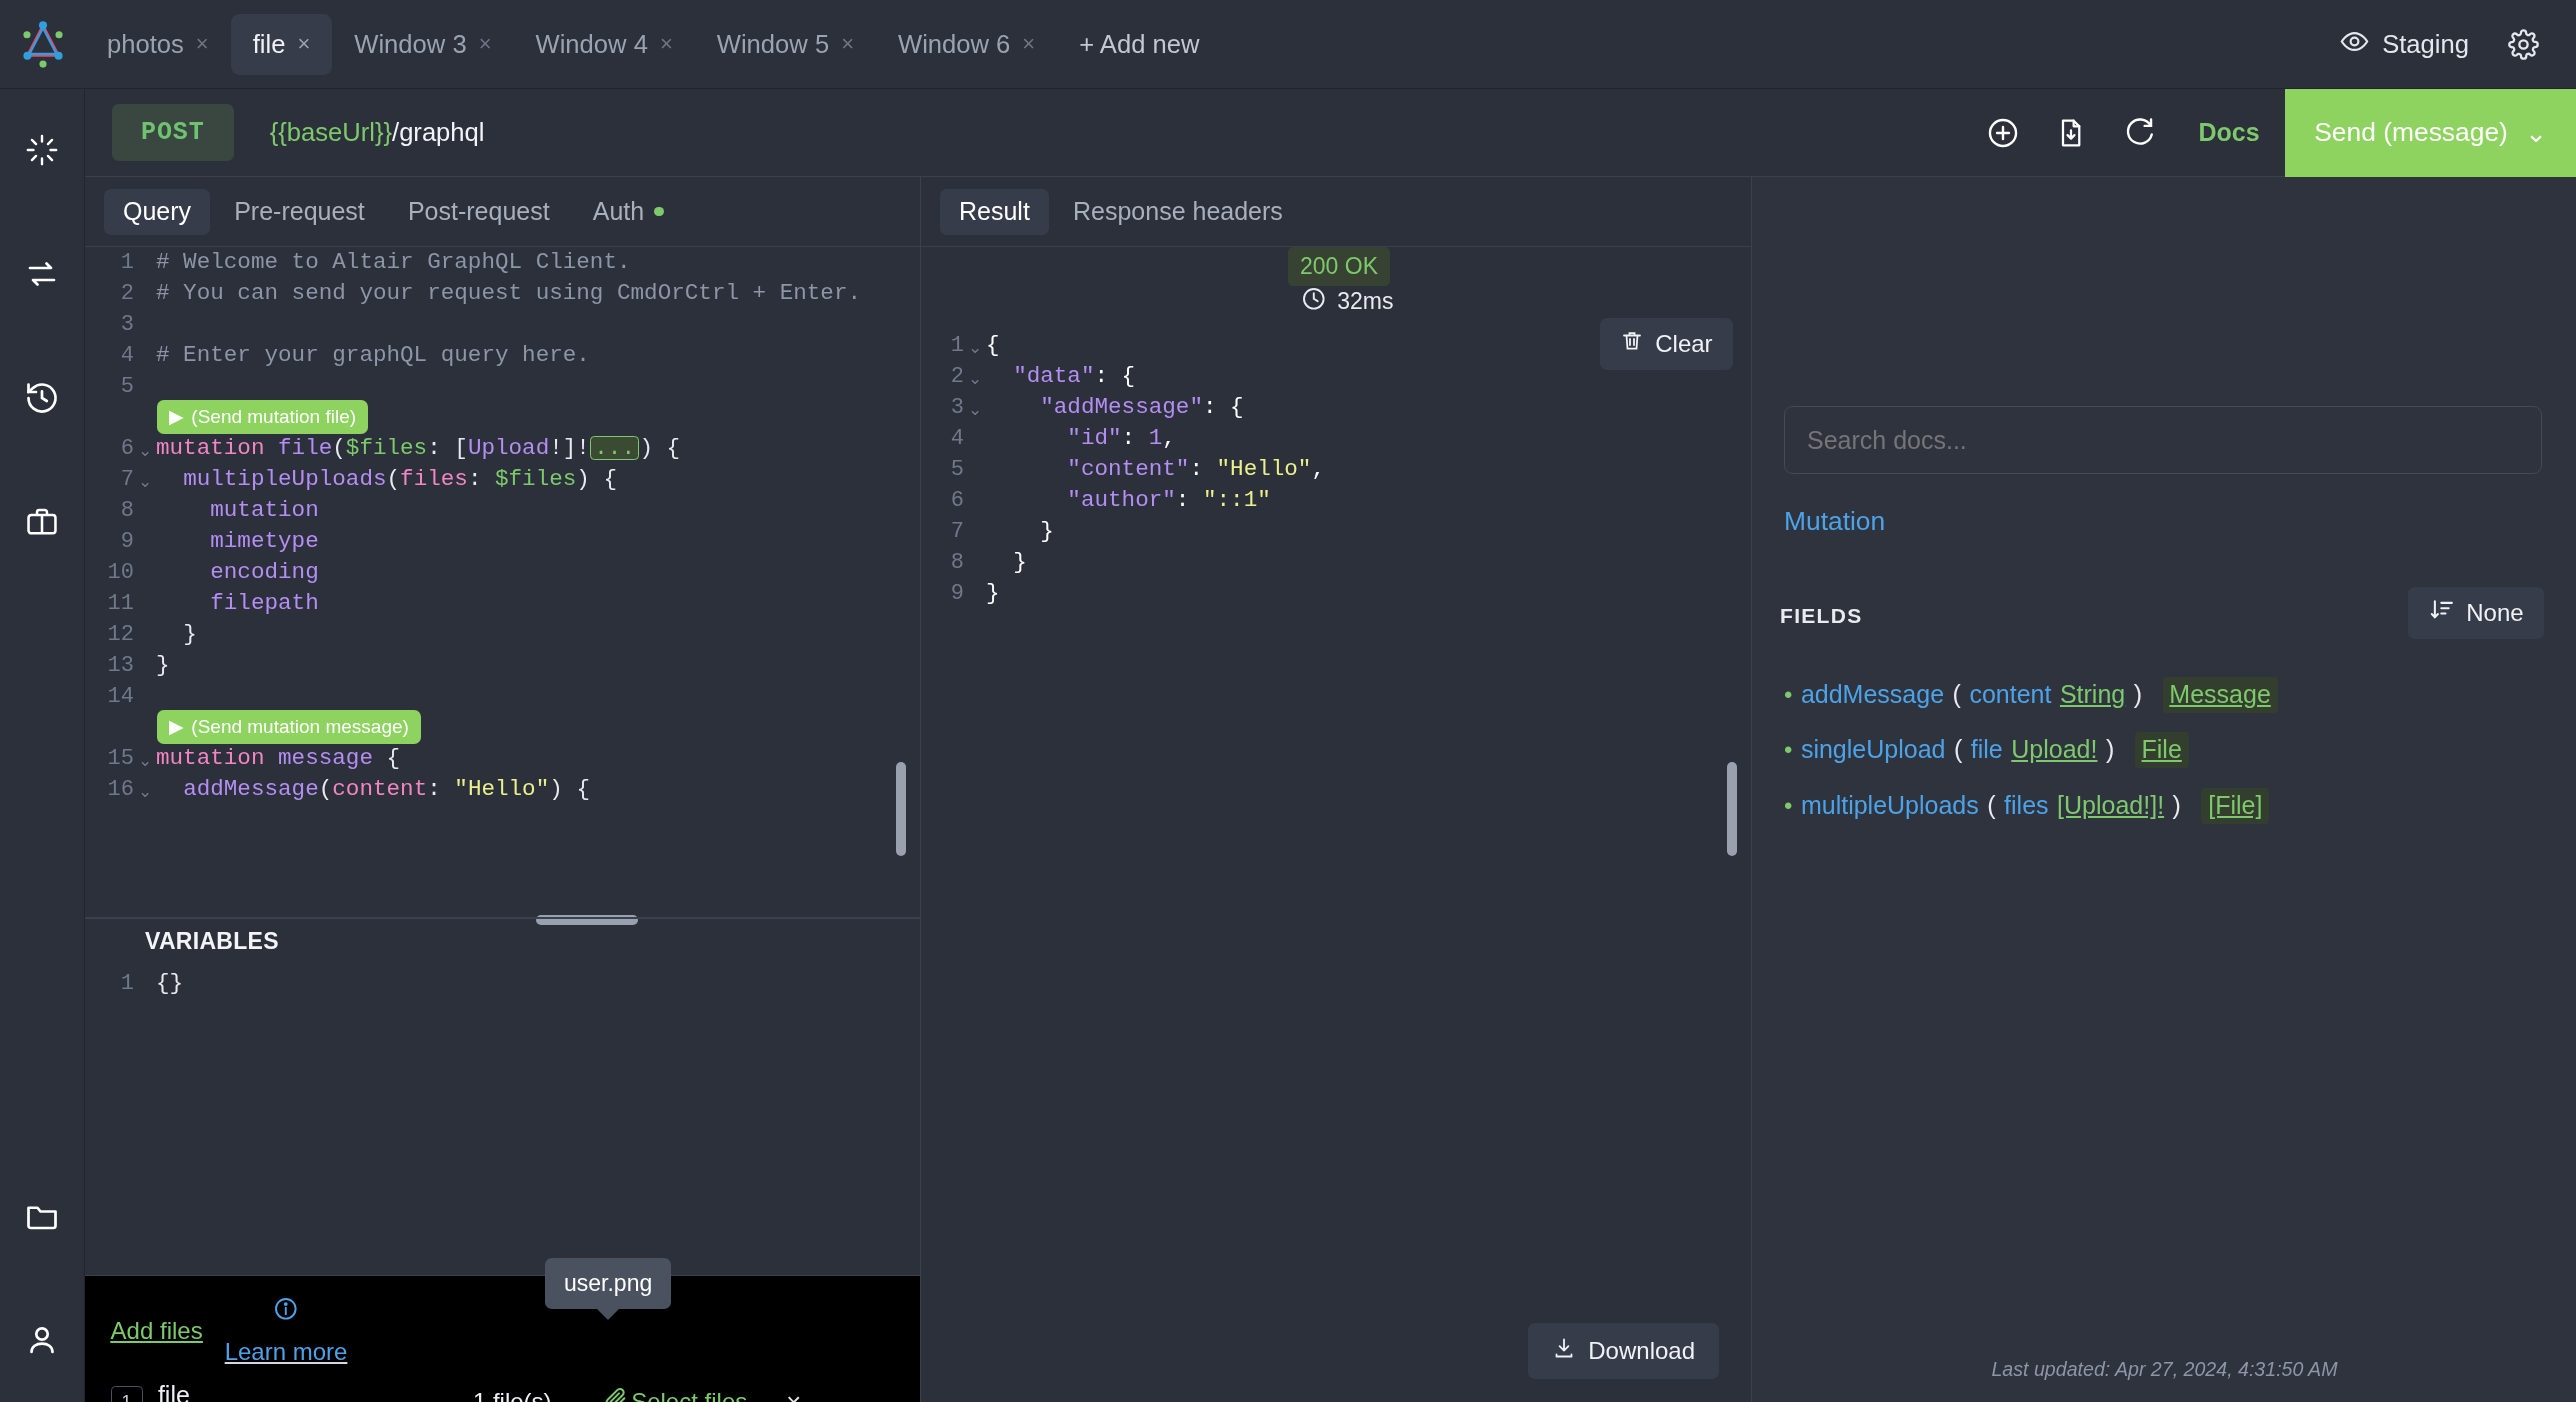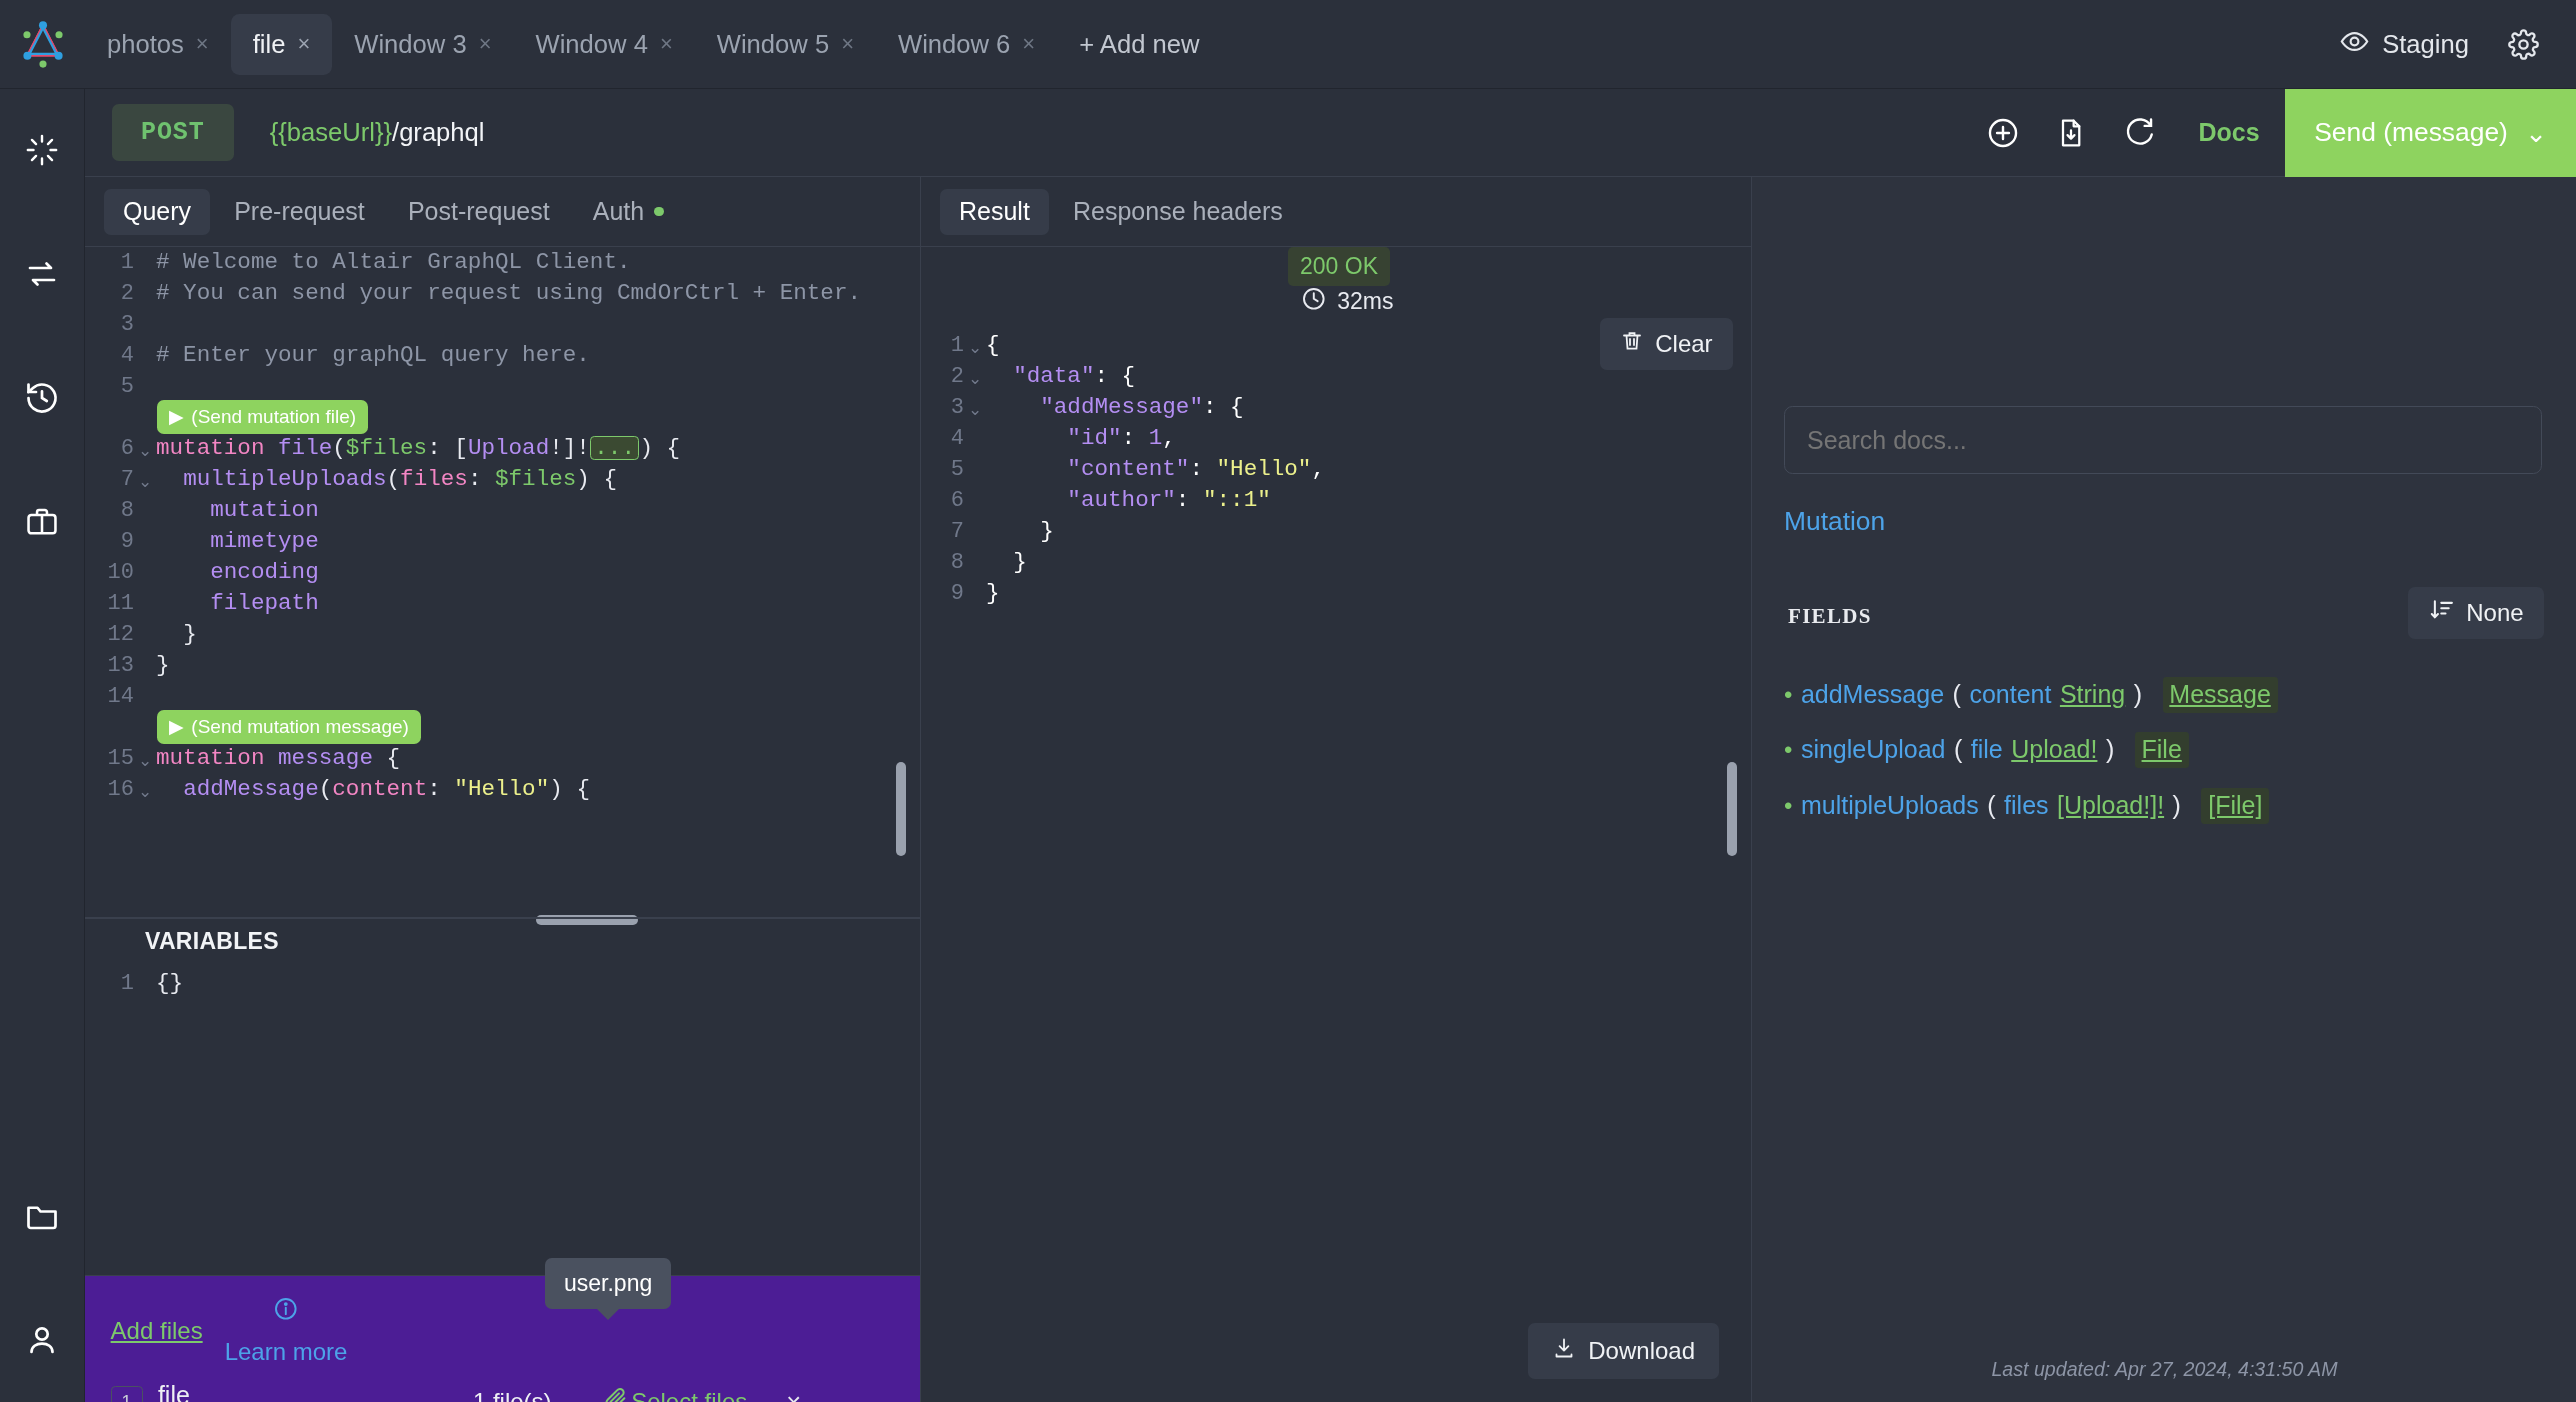--- a/index.html
+++ b/index.html
@@ -153,21 +153,21 @@
     border-radius: 5.1px; right: 13.6px; top: 673px; cursor: pointer;
   }
   .vscroll-r {
     position: absolute; width: 10.2px; height: 94px; background: #9aa1ae;
     border-radius: 5.1px; right: 13.6px; top: 673px; cursor: pointer;
   }
 
   
   .filefooter {
     position: absolute; bottom: 0; left: 0; width: 835px; height: 128px;
-    background: #4c1d95; border-top: 0.9px solid #3a404d;
+    background: #000000; border-top: 0.9px solid #3a404d; text-decoration: underline;
   }
   .ff-row1 { display: flex; align-items: center; gap: 22px; padding: 20.4px 0 0 25.6px; }
   .add-files {
     color: #7dc96b; font-size: 24px; text-decoration: underline; cursor: pointer;
   }
   .learn-more { color: #4da3e8; font-size: 24px; display: flex; align-items: center; gap: 10.2px; cursor: pointer; flex-direction: column; }
   .ff-row2 { display: flex; align-items: center; padding: 15.3px 0 0 25.6px; gap: 0; }
   .file-index {
     width: 32px; height: 32px; border: 0.9px solid #4a5161; border-radius: 4.3px;
     display: flex; align-items: center; justify-content: center;
@@ -243,22 +243,22 @@
   .search-docs {
     position: absolute; top: 317px; left: 32px; width: 758px; height: 68px;
     background: transparent; border: 0.9px solid #434a58; border-radius: 8.5px;
     color: #c9cdd6; font-size: 25px; padding: 0 22px; outline: none;
     font-family: "Liberation Sans", sans-serif;
   }
   .doc-root {
     position: absolute; top: 417px; left: 32px; color: #4da3e8; font-size: 26.4px; cursor: pointer;
   }
   .fields-head {
-    position: absolute; top: 515px; left: 36px; font-size: 21px;
-    font-weight: bold; color: #e9ebef; letter-spacing: 1.3px; font-family: Liberation Serif, serif;
+    position: absolute; top: 515px; left: 28px; font-size: 21px;
+    font-weight: bold; color: #e9ebef; letter-spacing: 1.3px;
   }
   .sort-btn {
     position: absolute; top: 498px; right: 32px; background: #363c49;
     color: #f0f2f5; font-size: 24px; padding: 10.2px 20.4px; border-radius: 6.8px;
     display: flex; align-items: center; gap: 12px; cursor: pointer;
   }
   .field-row {
     position: absolute; left: 32px; font-size: 25px; display: flex; align-items: center;
     flex-wrap: nowrap; white-space: nowrap; gap: 0;
   }

